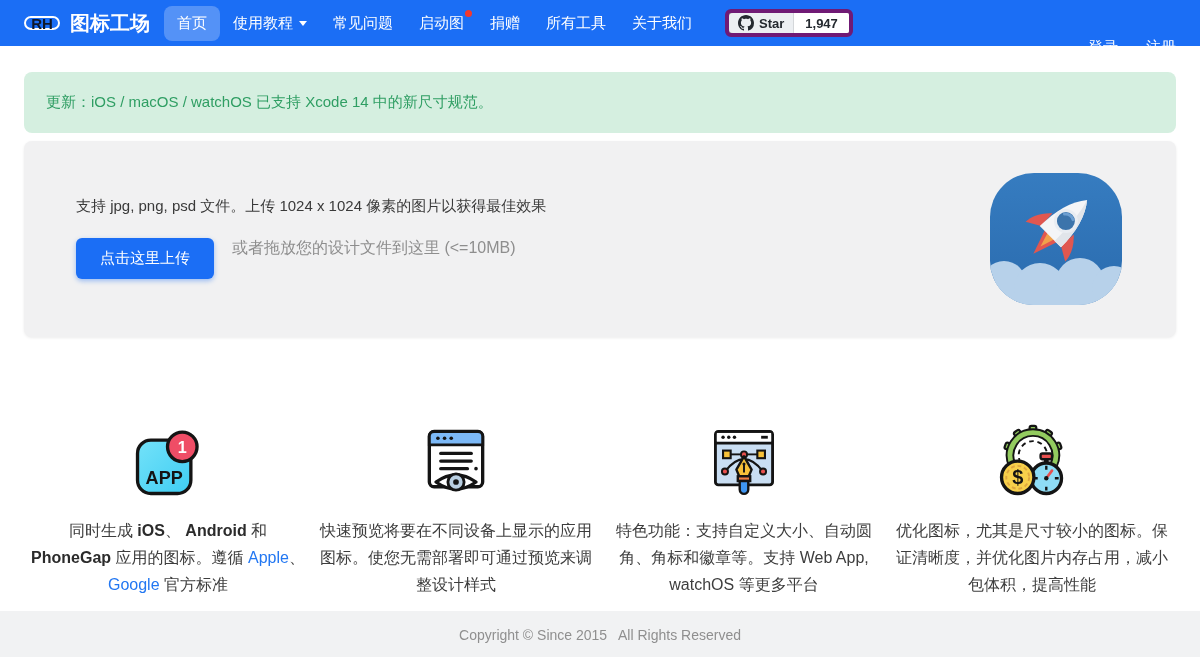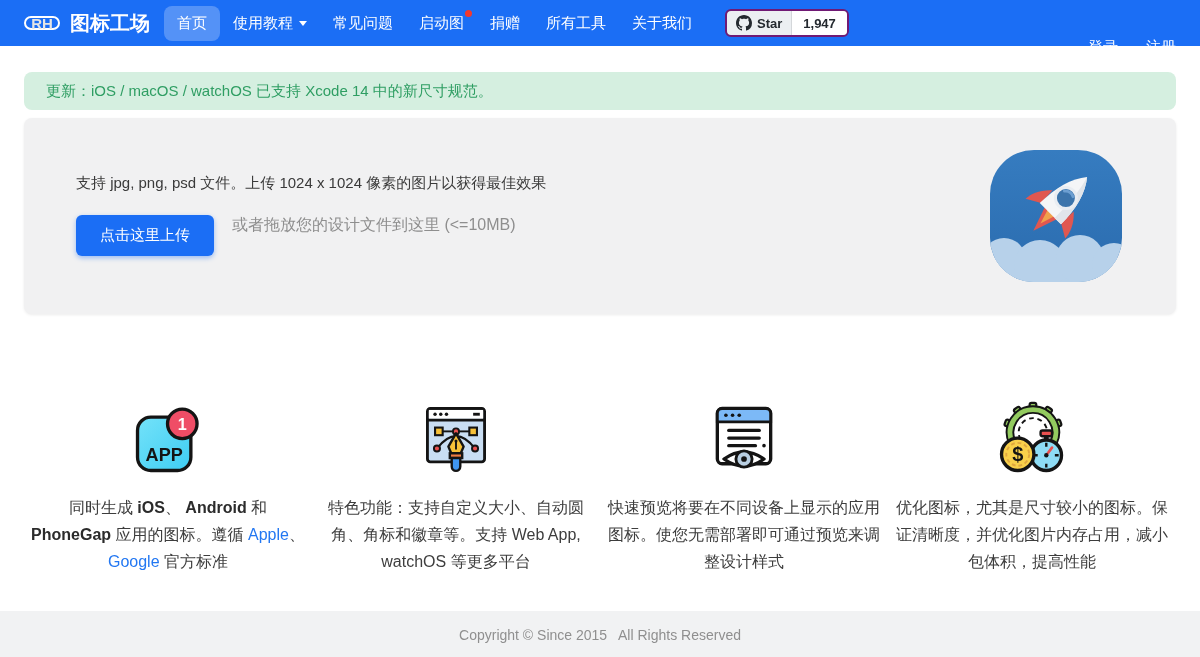--- a/index.html
+++ b/index.html
@@ -11,21 +11,21 @@
   }
   a { text-decoration:none; cursor:pointer; }
 
   
   .navbar {
     height:46px; background:#1b6ef5; display:flex; align-items:center;
     padding:0 24px; flex-shrink:0;
   }
   .logo-box {
     width:36px; height:14px; border:2px solid #fff; border-radius:8px;
-    color:#e5e5e5; font-weight:700; font-size:15px;
+    color:#0f172a; font-weight:700; font-size:15px;
     display:flex; align-items:center; justify-content:center; flex-shrink:0;
   }
   .brand { color:#fff; font-size:20px; font-weight:700; margin:0 14px 0 10px; white-space:nowrap; }
   .nav-items { display:flex; align-items:center; }
   .nav-item {
     color:#fff; font-size:15px; padding:8px 13px; border-radius:8px;
     position:relative; white-space:nowrap; display:inline-flex; align-items:center;text-align:center;
   }
   .nav-item.active { background:rgba(255,255,255,.25); }
   .caret {
@@ -33,37 +33,37 @@
     border-left:4px solid transparent; border-right:4px solid transparent;
     border-top:5px solid #fff;
   }
   .red-dot {
     position:absolute; top:4px; right:5px; width:7px; height:7px;
     border-radius:50%; background:#f5382c;
   }
   
   .gh {
     display:flex; align-items:stretch; margin-left:20px; background:#a3a3a3;
-    border-radius:6px; overflow:hidden; height:28px; border:2px solid #701a75;
+    border-radius:6px; overflow:hidden; height:28px; border:4px solid #701a75;
   }
   .gh-btn {
     display:flex; align-items:center; gap:5px; background:#eceff2;
     padding:0 9px; font-size:13px; font-weight:700; color:#24292f;
     border-right:1px solid #d4d7da; border-radius:4px 0 0 4px;
   }
   .gh-count {
     display:flex; align-items:center; background:#fff; padding:0 11px;
     font-size:13px; font-weight:700; color:#24292f;
   }
   .nav-auth { margin-left:auto; display:flex; gap:28px;margin-top:48px; }
   .nav-auth a { color:#fff; font-size:15px; }
 
   
   .alert {
-    margin:26px 24px 8px; height:38px; background:#d5efe0; border-radius:8px;
+    margin:26px 24px 8px; height:61px; background:#d5efe0; border-radius:8px;
     color:#2f9e63; font-size:15px; display:flex; align-items:center; padding:0 22px;
   }
 
   
   .hero {
     margin:0 24px; height:196px; background:#f1f1f2; border-radius:8px;
     position:relative; padding:44px 0 0 52px;
     box-shadow:0 1px 3px rgba(0,0,0,.08);
   }
   .hero-title { color:#1a6cf3; font-size:28px; font-weight:700; letter-spacing:1px; }
@@ -200,20 +200,42 @@
         <circle cx="57" cy="25" r="15.5" fill="#ef4d66" stroke="#141414" stroke-width="3.5"></circle>
         <text x="57" y="31" font-size="17" font-weight="700" fill="#ffffff" text-anchor="middle">1</text>
       </svg>
     </div>
     <p class="f-text"><span>同时生成 </span><b>iOS</b><span>、 </span><b>Android</b><span> 和 </span><b>PhoneGap</b><span> 应用的图标。遵循 </span><a class="link">Apple</a><span>、 </span><a class="link">Google</a><span> 官方标准</span></p>
   </div>
 
   <div class="feature">
     <div class="f-icon">
       <svg width="80" height="82" viewBox="0 0 84 84">
+        <rect x="14" y="10" width="56" height="58" rx="5" fill="#ffffff" stroke="#141414" stroke-width="3.5"></rect>
+        <path d="M19,10 h46 a5,5 0 0 1 5,5 v9 h-56 v-9 a5,5 0 0 1 5,-5 z" fill="#7cb9f7" stroke="#141414" stroke-width="3"></path>
+        <circle cx="23" cy="17" r="1.9" fill="#141414"></circle>
+          <circle cx="30" cy="17" r="1.9" fill="#141414"></circle>
+          <circle cx="37" cy="17" r="1.9" fill="#141414"></circle>
+        <path d="M26,33 H58" stroke="#141414" stroke-width="3.5" stroke-linecap="round"></path>
+        <path d="M26,41 H58" stroke="#141414" stroke-width="3.5" stroke-linecap="round"></path>
+        <path d="M26,49 H54" stroke="#141414" stroke-width="3.5" stroke-linecap="round"></path>
+        <circle cx="63" cy="49" r="1.9" fill="#141414"></circle>
+        <g transform="translate(42,63)">
+          <path d="M-21,0 Q0,-15 21,0 Q0,15 -21,0 Z" fill="#ffffff" stroke="#141414" stroke-width="3.5" stroke-linejoin="round"></path>
+          <circle cx="0" cy="0" r="8.5" fill="#b9cfe2" stroke="#141414" stroke-width="3"></circle>
+          <circle cx="0" cy="0" r="3" fill="#141414"></circle>
+        </g>
+      </svg>
+    </div>
+    <p class="f-text">快速预览将要在不同设备上显示的应用图标。使您无需部署即可通过预览来调整设计样式</p>
+  </div>
+
+  <div class="feature">
+    <div class="f-icon">
+      <svg width="80" height="82" viewBox="0 0 84 84">
         <rect x="12" y="10" width="60" height="56" rx="3" fill="#c9def3" stroke="#141414" stroke-width="3"></rect>
         <path d="M12,22 h60" stroke="#141414" stroke-width="3"></path>
         <rect x="13.5" y="11.5" width="57" height="9" fill="#ffffff"></rect>
         <circle cx="20" cy="16" r="1.8" fill="#141414"></circle>
           <circle cx="26" cy="16" r="1.8" fill="#141414"></circle>
           <circle cx="32" cy="16" r="1.8" fill="#141414"></circle>
         <path d="M60,16 h7" stroke="#141414" stroke-width="3"></path>
         <path d="M26,34 H58" stroke="#141414" stroke-width="2"></path>
         <rect x="20" y="30" width="8" height="8" fill="#f7c139" stroke="#141414" stroke-width="2.2"></rect>
         <rect x="56" y="30" width="8" height="8" fill="#f7c139" stroke="#141414" stroke-width="2.2"></rect>
@@ -226,42 +248,20 @@
         <circle cx="42" cy="44" r="1.6" fill="#141414"></circle>
         <rect x="35.5" y="57" width="13" height="5" fill="#ef7d43" stroke="#141414" stroke-width="2.5"></rect>
         <path d="M37.5,62 h9 v9 a4.5,4.5 0 0 1 -9,0 z" fill="#3f96f2" stroke="#141414" stroke-width="2.5"></path>
       </svg>
     </div>
     <p class="f-text">特色功能：支持自定义大小、自动圆角、角标和徽章等。支持 Web App, watchOS 等更多平台</p>
   </div>
 
   <div class="feature">
     <div class="f-icon">
-      <svg width="80" height="82" viewBox="0 0 84 84">
-        <rect x="14" y="10" width="56" height="58" rx="5" fill="#ffffff" stroke="#141414" stroke-width="3.5"></rect>
-        <path d="M19,10 h46 a5,5 0 0 1 5,5 v9 h-56 v-9 a5,5 0 0 1 5,-5 z" fill="#7cb9f7" stroke="#141414" stroke-width="3"></path>
-        <circle cx="23" cy="17" r="1.9" fill="#141414"></circle>
-          <circle cx="30" cy="17" r="1.9" fill="#141414"></circle>
-          <circle cx="37" cy="17" r="1.9" fill="#141414"></circle>
-        <path d="M26,33 H58" stroke="#141414" stroke-width="3.5" stroke-linecap="round"></path>
-        <path d="M26,41 H58" stroke="#141414" stroke-width="3.5" stroke-linecap="round"></path>
-        <path d="M26,49 H54" stroke="#141414" stroke-width="3.5" stroke-linecap="round"></path>
-        <circle cx="63" cy="49" r="1.9" fill="#141414"></circle>
-        <g transform="translate(42,63)">
-          <path d="M-21,0 Q0,-15 21,0 Q0,15 -21,0 Z" fill="#ffffff" stroke="#141414" stroke-width="3.5" stroke-linejoin="round"></path>
-          <circle cx="0" cy="0" r="8.5" fill="#b9cfe2" stroke="#141414" stroke-width="3"></circle>
-          <circle cx="0" cy="0" r="3" fill="#141414"></circle>
-        </g>
-      </svg>
-    </div>
-    <p class="f-text">快速预览将要在不同设备上显示的应用图标。使您无需部署即可通过预览来调整设计样式</p>
-  </div>
-
-  <div class="feature">
-    <div class="f-icon">
       <svg width="80" height="80" viewBox="0 0 84 84">
         <g transform="translate(43,34)">
           <g transform="rotate(-70)">
               <rect x="-3.5" y="-31" width="7" height="9" rx="2" fill="#93cb5f" stroke="#141414" stroke-width="2.3"></rect>
             </g>
           <g transform="rotate(-35)">
               <rect x="-3.5" y="-31" width="7" height="9" rx="2" fill="#93cb5f" stroke="#141414" stroke-width="2.3"></rect>
             </g>
           <g transform="rotate(0)">
               <rect x="-3.5" y="-31" width="7" height="9" rx="2" fill="#93cb5f" stroke="#141414" stroke-width="2.3"></rect>

